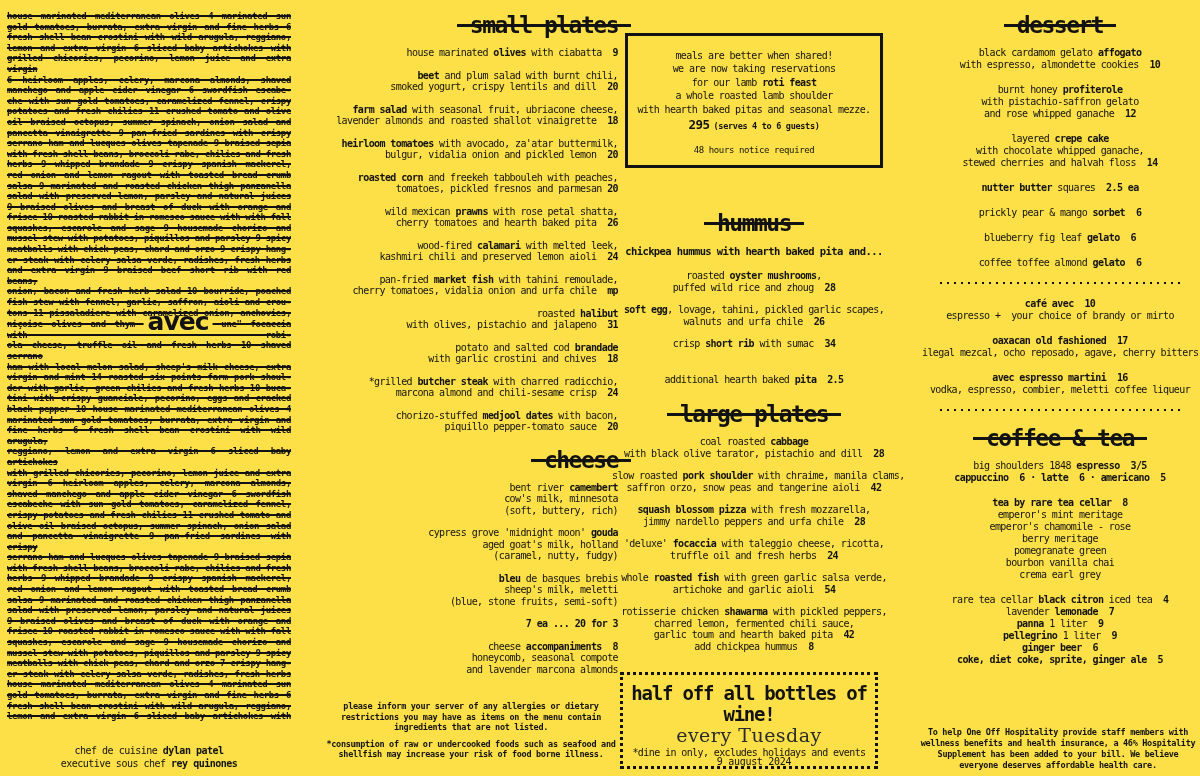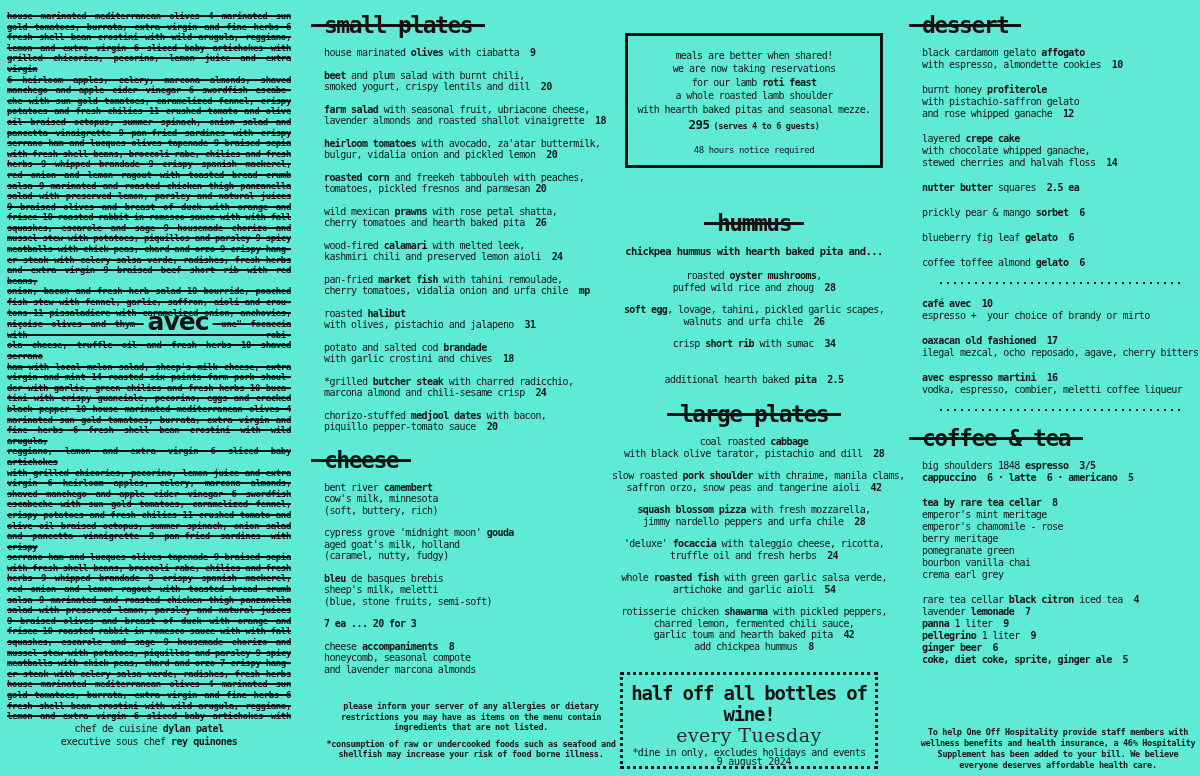--- a/index.html
+++ b/index.html
@@ -1,39 +1,39 @@
 <!DOCTYPE html>
 <html><head>
 <meta charset="utf-8">
 <style>
   html,body{margin:0;padding:0;background:#e8e8e8;}
-  .page{position:relative;width:1200px;height:776px;background:#5eead4;overflow:hidden;
+  .page{position:relative;width:1200px;height:776px;background:#fde047;overflow:hidden;
         font-family:"DejaVu Sans Mono",monospace;color:#121212;}
   b{font-weight:bold;}
   .line{font-size:10px;line-height:11.5px;letter-spacing:-0.6px;white-space:pre;}
 
   
   .col-left{position:absolute;left:7px;top:11px;width:284px;}
   .xline{font-size:9px;line-height:10.6px;font-weight:bold;letter-spacing:-0.35px;
          white-space:normal;text-align:justify;text-align-last:justify;
          text-decoration:line-through;text-decoration-thickness:1.7px;}
   .avec-logo{display:inline-block;text-decoration:none;font-family:"DejaVu Sans",sans-serif;
              font-weight:bold;font-size:25px;line-height:8px;vertical-align:-3px;
              letter-spacing:-1px;padding:0 4px;}
-  .chef-credits{margin-top:0;text-align:center;}
+  .chef-credits{margin-top:22px;text-align:center;}
   .credit-line{font-size:10px;line-height:13px;letter-spacing:-0.5px;}
 
   
   .sec-head{margin-bottom:9px;}
   .sec-title{display:inline-block;position:relative;font-weight:bold;font-size:23px;
              line-height:26px;letter-spacing:-1.5px;}
   .sec-title::after{content:"";position:absolute;left:-13px;right:-13px;top:12px;height:3px;background:#121212;}
 
   
-  .col-2{position:absolute;left:324px;top:12px;width:294px;text-align:left;}
+  .col-2{position:absolute;left:324px;top:12px;width:294px;text-align:right;}
   .item{margin-bottom:11px;}
   .cheese-head{margin-top:14px;}
   .col2-footnote{position:absolute;left:324px;top:701px;width:294px;text-align:center;}
   .fn{font-size:8.5px;line-height:10.5px;font-weight:bold;letter-spacing:-0.3px;margin-bottom:6px;}
 
   
   .col-3{position:absolute;left:612px;top:12px;width:284px;text-align:center;}
   .res-box{margin:21px auto 0;width:246px;border:3px solid #121212;padding:13px 3px 10px;}
   .res-intro{font-size:10px;line-height:13px;letter-spacing:-0.6px;white-space:pre;}
   .res-line{font-size:10px;line-height:13.5px;}
@@ -47,21 +47,21 @@
   [data-name="hummus-items"] .item:last-child{margin-top:24px;}
   .wine-box{position:absolute;left:620px;top:672px;width:244px;border:3px dotted #121212;
             padding:8px 4px 7px;text-align:center;}
   .wine-headline{font-size:19px;font-weight:bold;letter-spacing:-1.2px;line-height:21px;}
   .wine-subline{font-family:"DejaVu Serif",serif;font-size:19px;line-height:21px;color:#2a2a2a;letter-spacing:0.5px;}
   .wine-note{font-size:10px;letter-spacing:-0.6px;line-height:13px;}
   .menu-date{position:absolute;left:612px;top:756px;width:284px;text-align:center;
              font-size:10px;letter-spacing:-0.3px;}
 
   
-  .col-4{position:absolute;left:922px;top:12px;width:276px;text-align:left;}
+  .col-4{position:absolute;left:922px;top:12px;width:276px;text-align:center;}
   .col-4 .line{line-height:12px;}
   .col-4 .item{margin-bottom:13px;}
   .dotted-sep{height:2px;margin:12px 18px 14px;
               background:repeating-linear-gradient(90deg,#121212 0 2px,transparent 2px 7px);}
   .ct-head{margin-top:14px;}
   .col4-footnote{position:absolute;left:916px;top:727px;width:284px;text-align:center;
                  font-size:8.5px;line-height:11px;font-weight:bold;letter-spacing:-0.3px;}
 </style>
 </head>
 <body>

